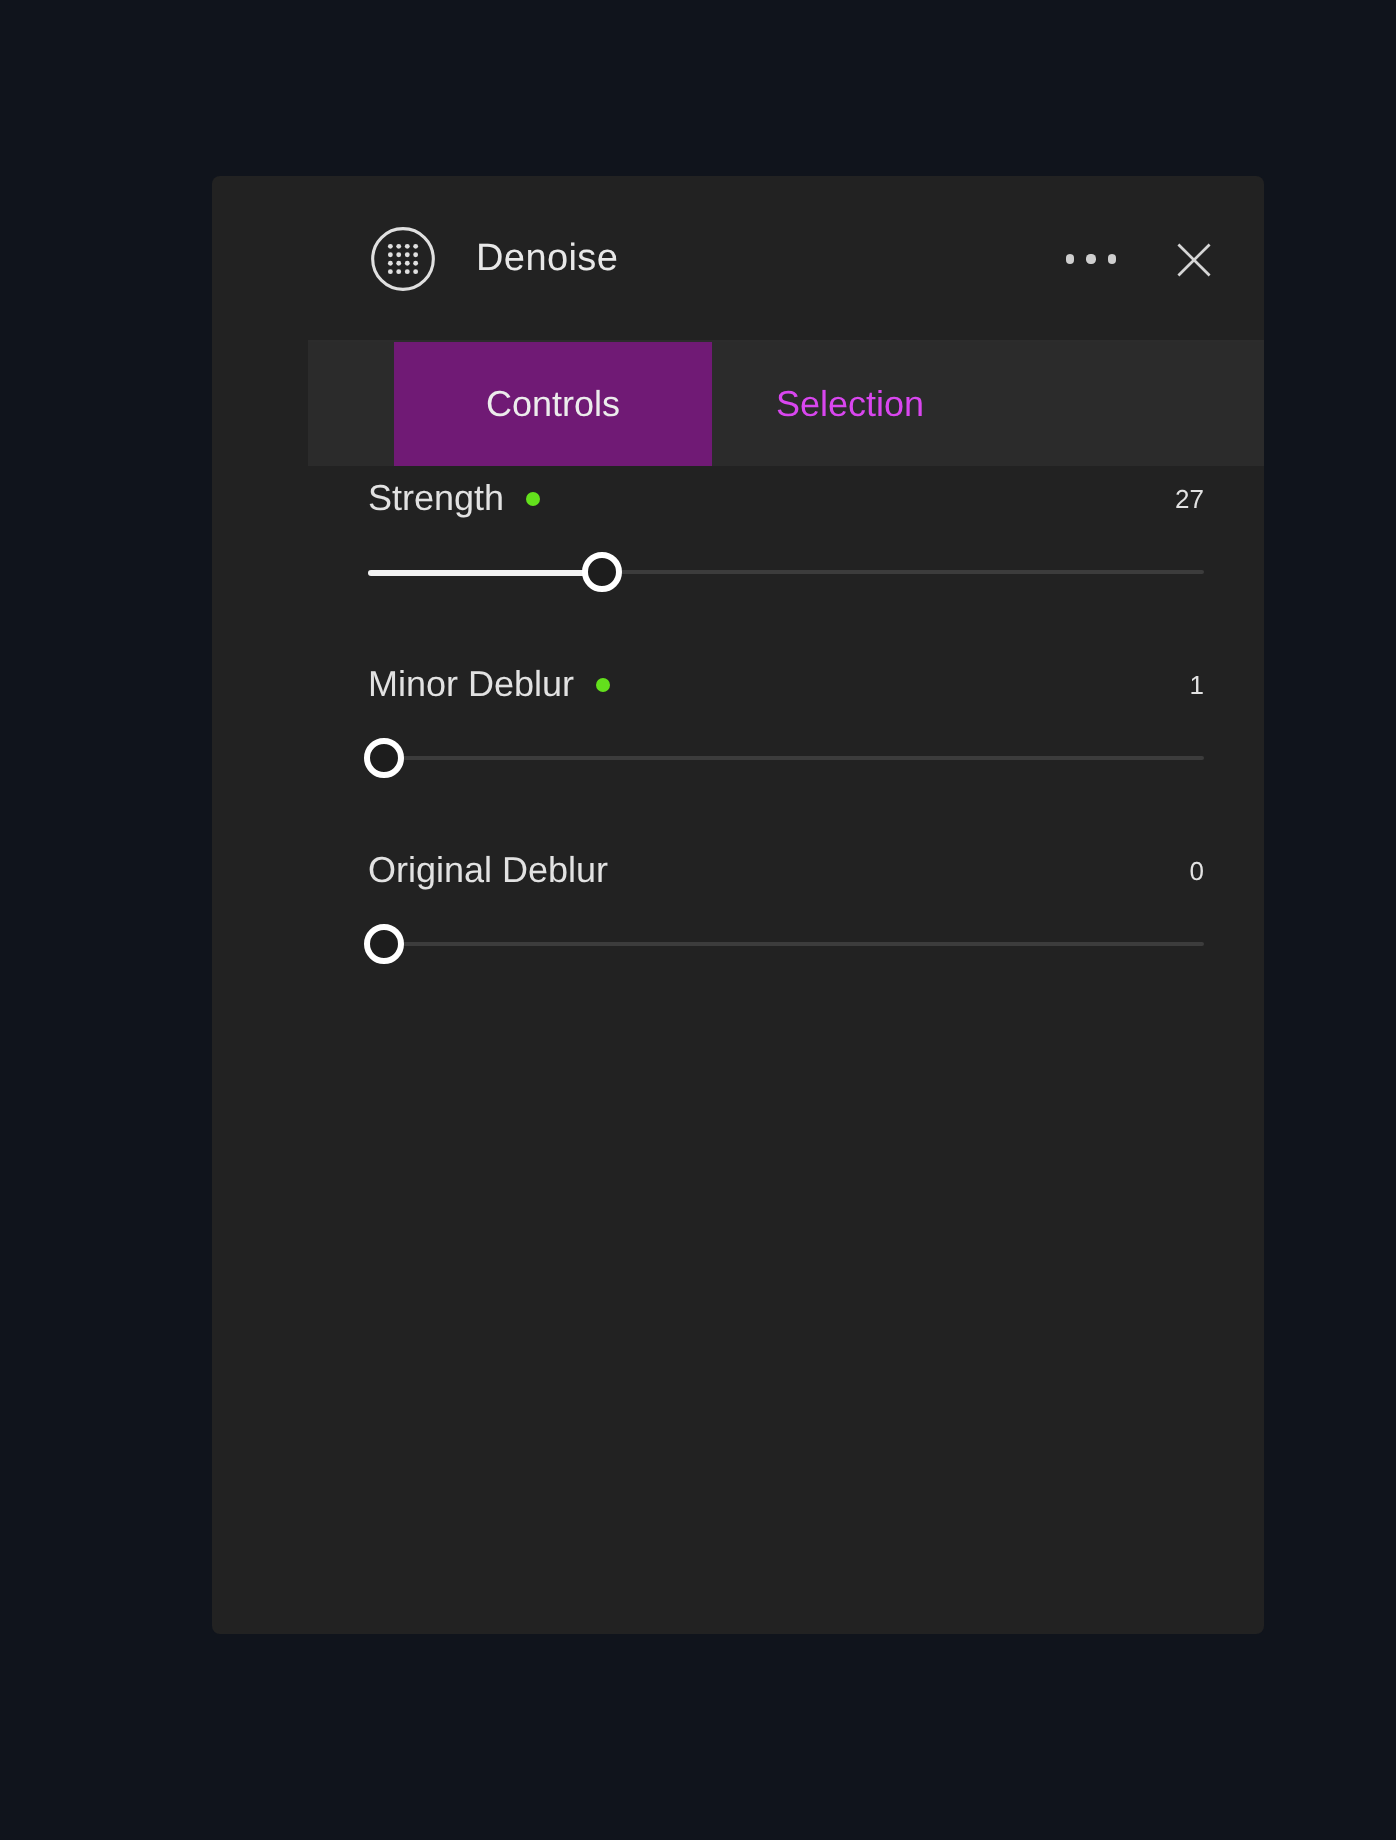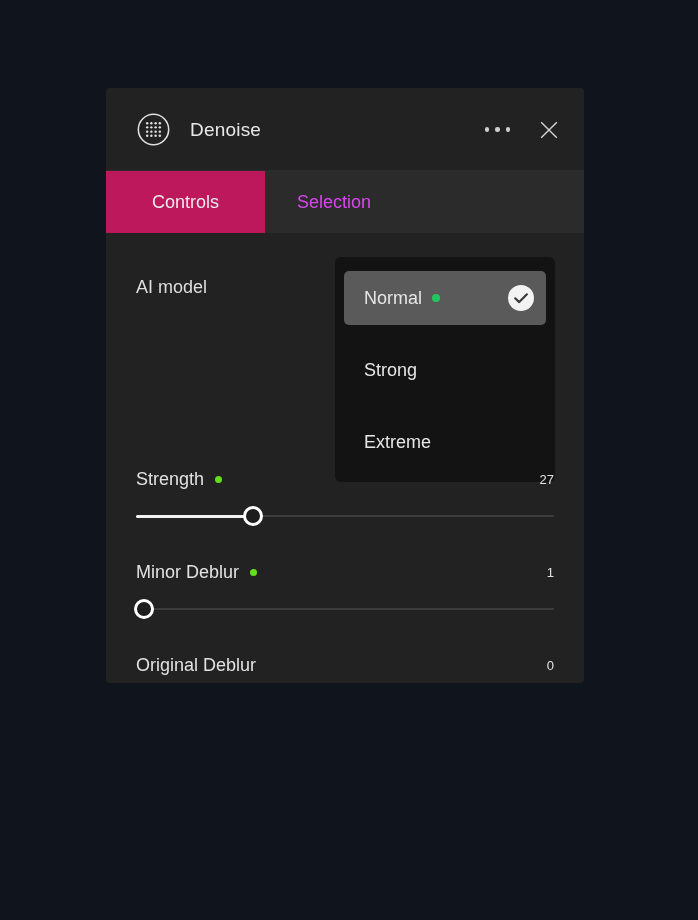--- a/index.html
+++ b/index.html
@@ -13,24 +13,25 @@
     font-family: "Liberation Sans", sans-serif;
     overflow: hidden;
     position: relative;
   }
 
   #panel {
     position: absolute;
     left: 106px;
     top: 88px;
     width: 478px;
-    height: 595px;
+    height: 729px;
     background: #222222;
     border-radius: 4px;
     overflow: hidden;
+    padding-left: 48px;
   }
 
   
   #header {
     position: relative;
     height: 83px;
     display: flex;
     align-items: center;
     padding: 0 24px 0 30px;
     box-sizing: border-box;
@@ -89,22 +90,23 @@
   .tab {
     display: flex;
     align-items: center;
     justify-content: center;
     font-size: 18px;
     cursor: pointer;
     box-sizing: border-box;
   }
   .tab.tab-active {
     width: 159px;
-    background: #be185d;
+    background: #701a75;
     color: #ececec;
+    margin-left: 43px;
   }
   .tab.tab-inactive {
     flex: 1 1 auto;
     background: #2b2b2b;
     color: #d946ef;
     justify-content: flex-start;
     padding-left: 32px;
   }
 
   
@@ -274,49 +276,20 @@
     <div class="tab tab-active">
       <span>Controls</span>
     </div>
     <div class="tab tab-inactive">
       <span>Selection</span>
     </div>
   </div>
 
   <div id="body">
 
-    <div class="row-model">
-      <div class="label-aimodel">AI model</div>
-
-      <div class="dropdown">
-
-        <div class="dd-item selected">
-          <span class="dd-label">Normal</span>
-          <span class="dd-dot" style="background:#22c55e"></span>
-          <span class="dd-spacer"></span>
-          <svg class="check-icon" viewBox="0 0 26 26">
-            <circle cx="13" cy="13" r="13" fill="#f3f3f3"></circle>
-            <path d="M7.2 13.3 L11.2 17.1 L18.9 9.3" fill="none" stroke="#3a3a3a" stroke-width="2.2" stroke-linecap="round" stroke-linejoin="round"></path>
-          </svg>
-        </div>
-
-        <div class="dd-gap"></div>
-
-        <div class="dd-item">
-          <span class="dd-label">Strong</span>
-        </div>
-
-        <div class="dd-gap"></div>
-
-        <div class="dd-item">
-          <span class="dd-label">Extreme</span>
-        </div>
-
-      </div>
-    </div>
 
     <div id="sliders">
 
       <div class="slider-block">
         <div class="slider-head">
           <span class="slider-name">Strength</span>
           <span class="slider-dot" style="background:#63e01c"></span>
           <span class="slider-spacer"></span>
           <span class="slider-value">27</span>
         </div>

